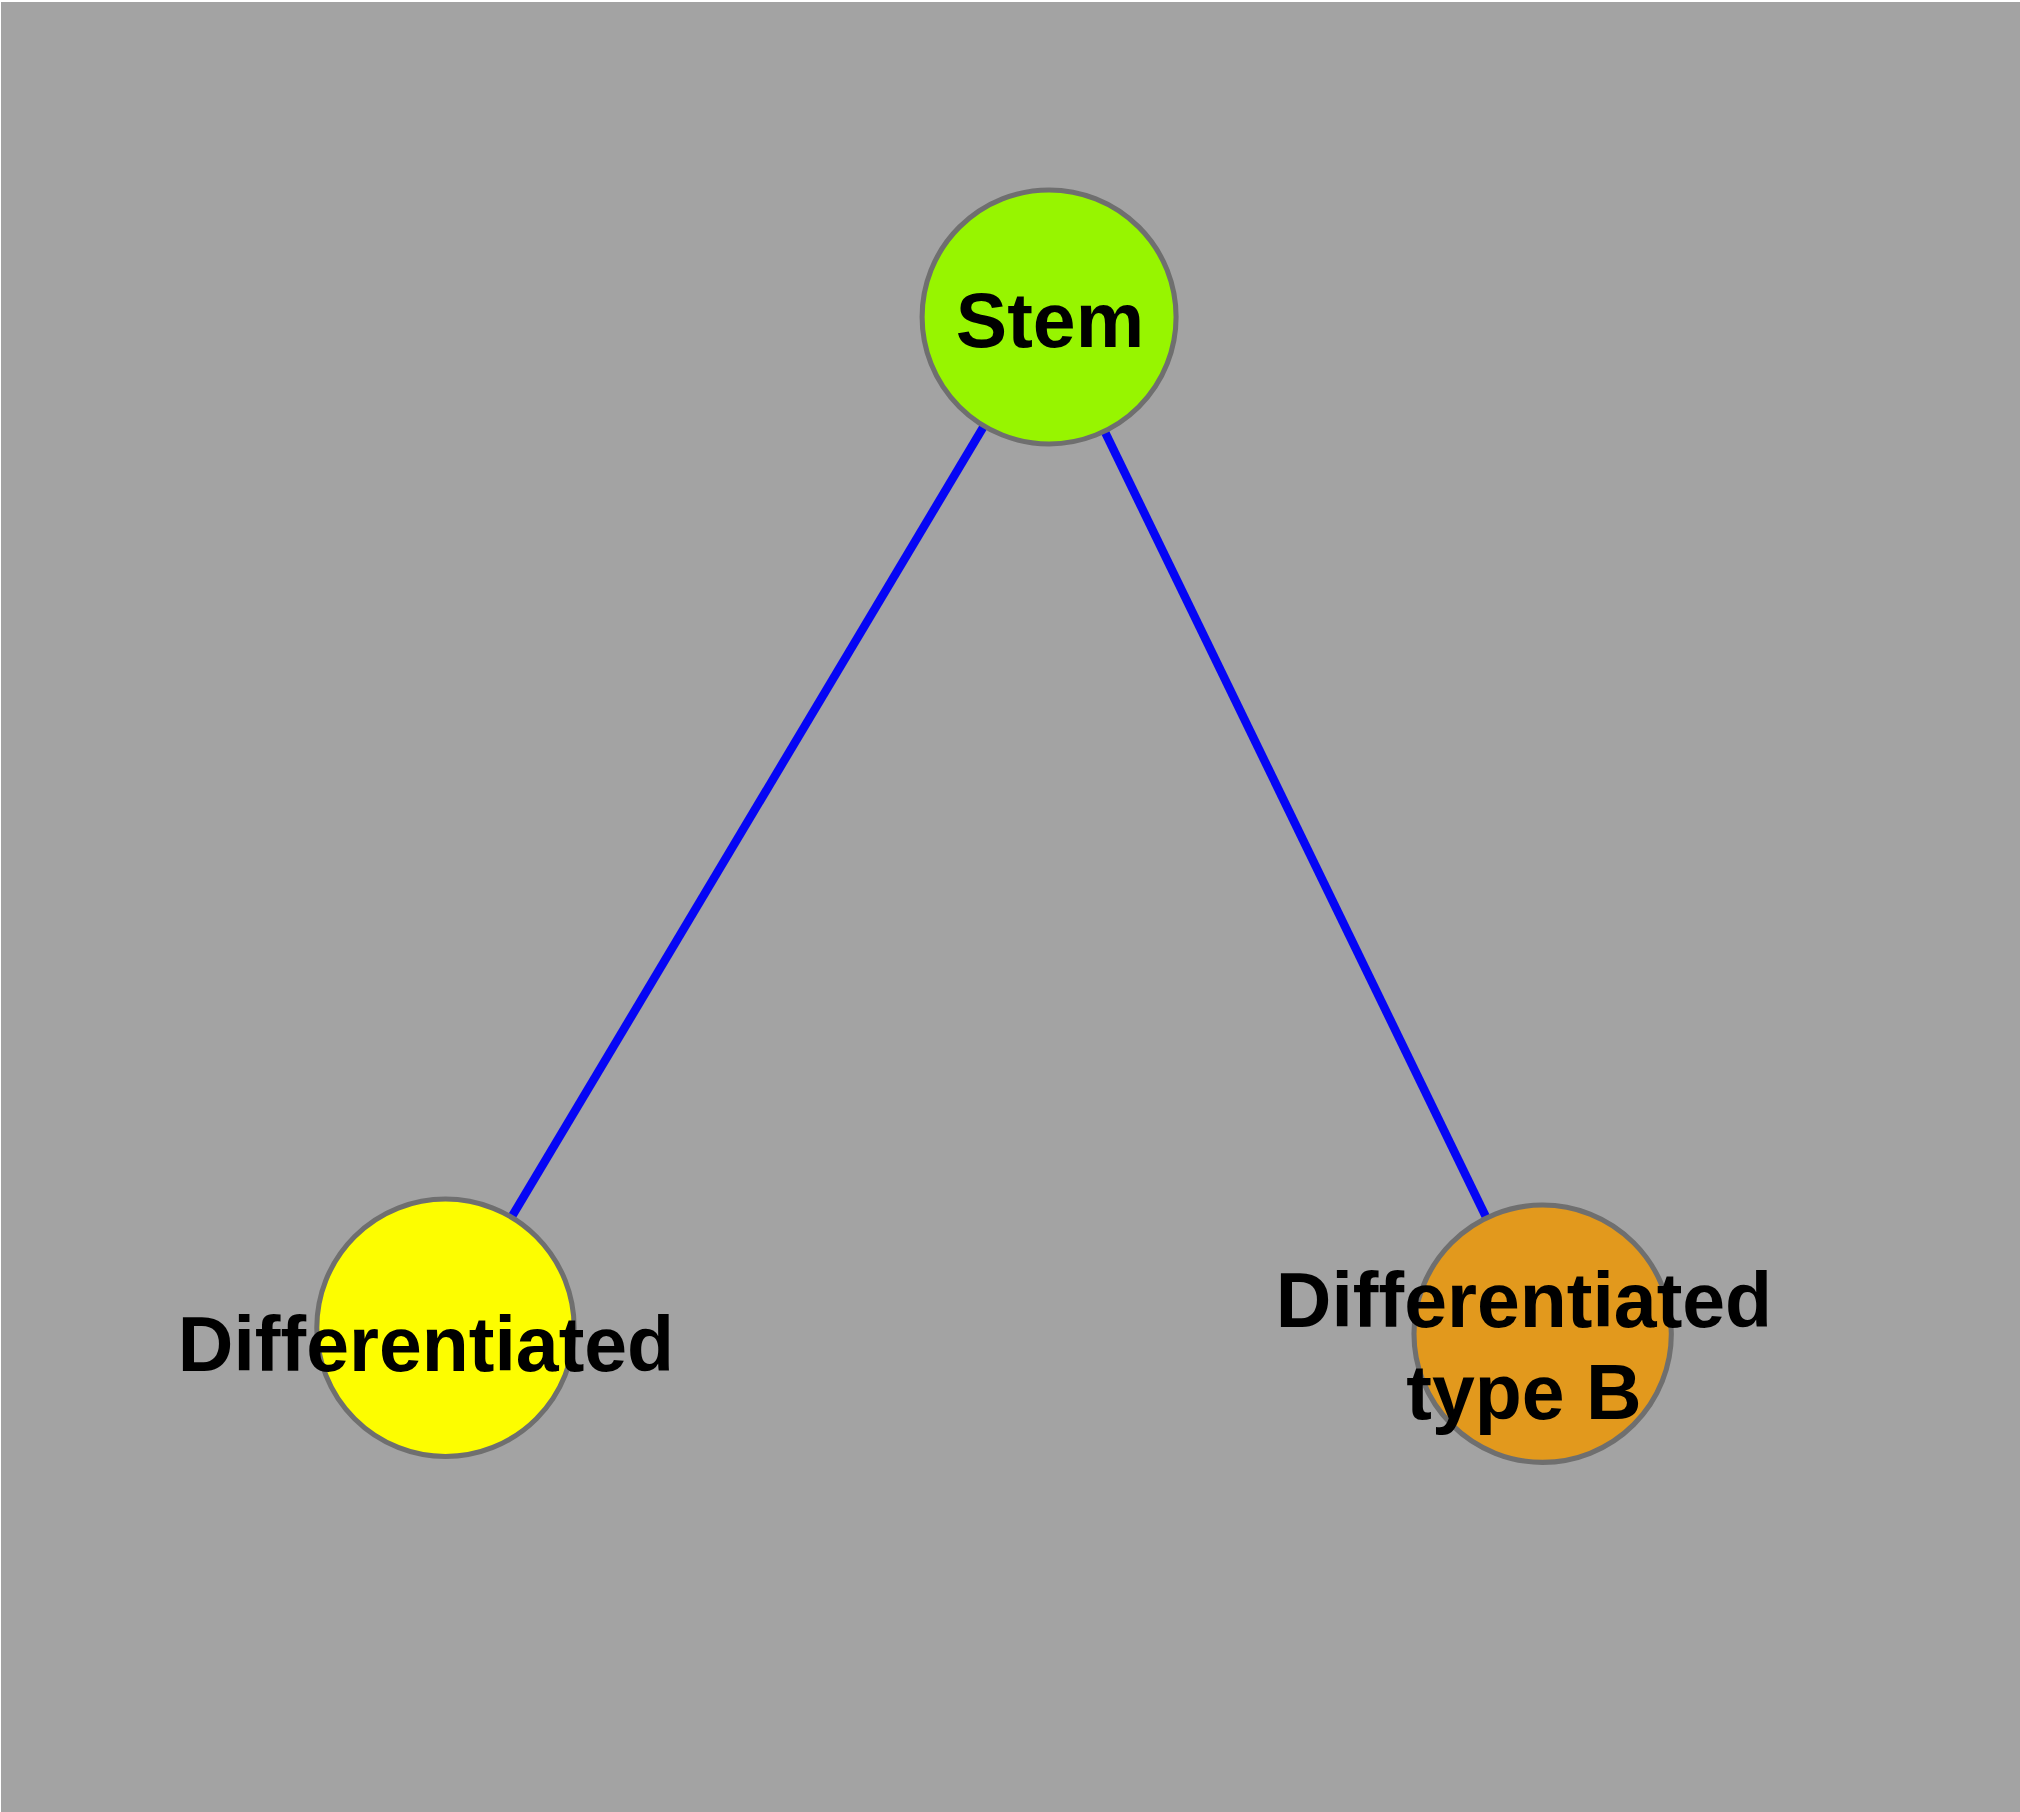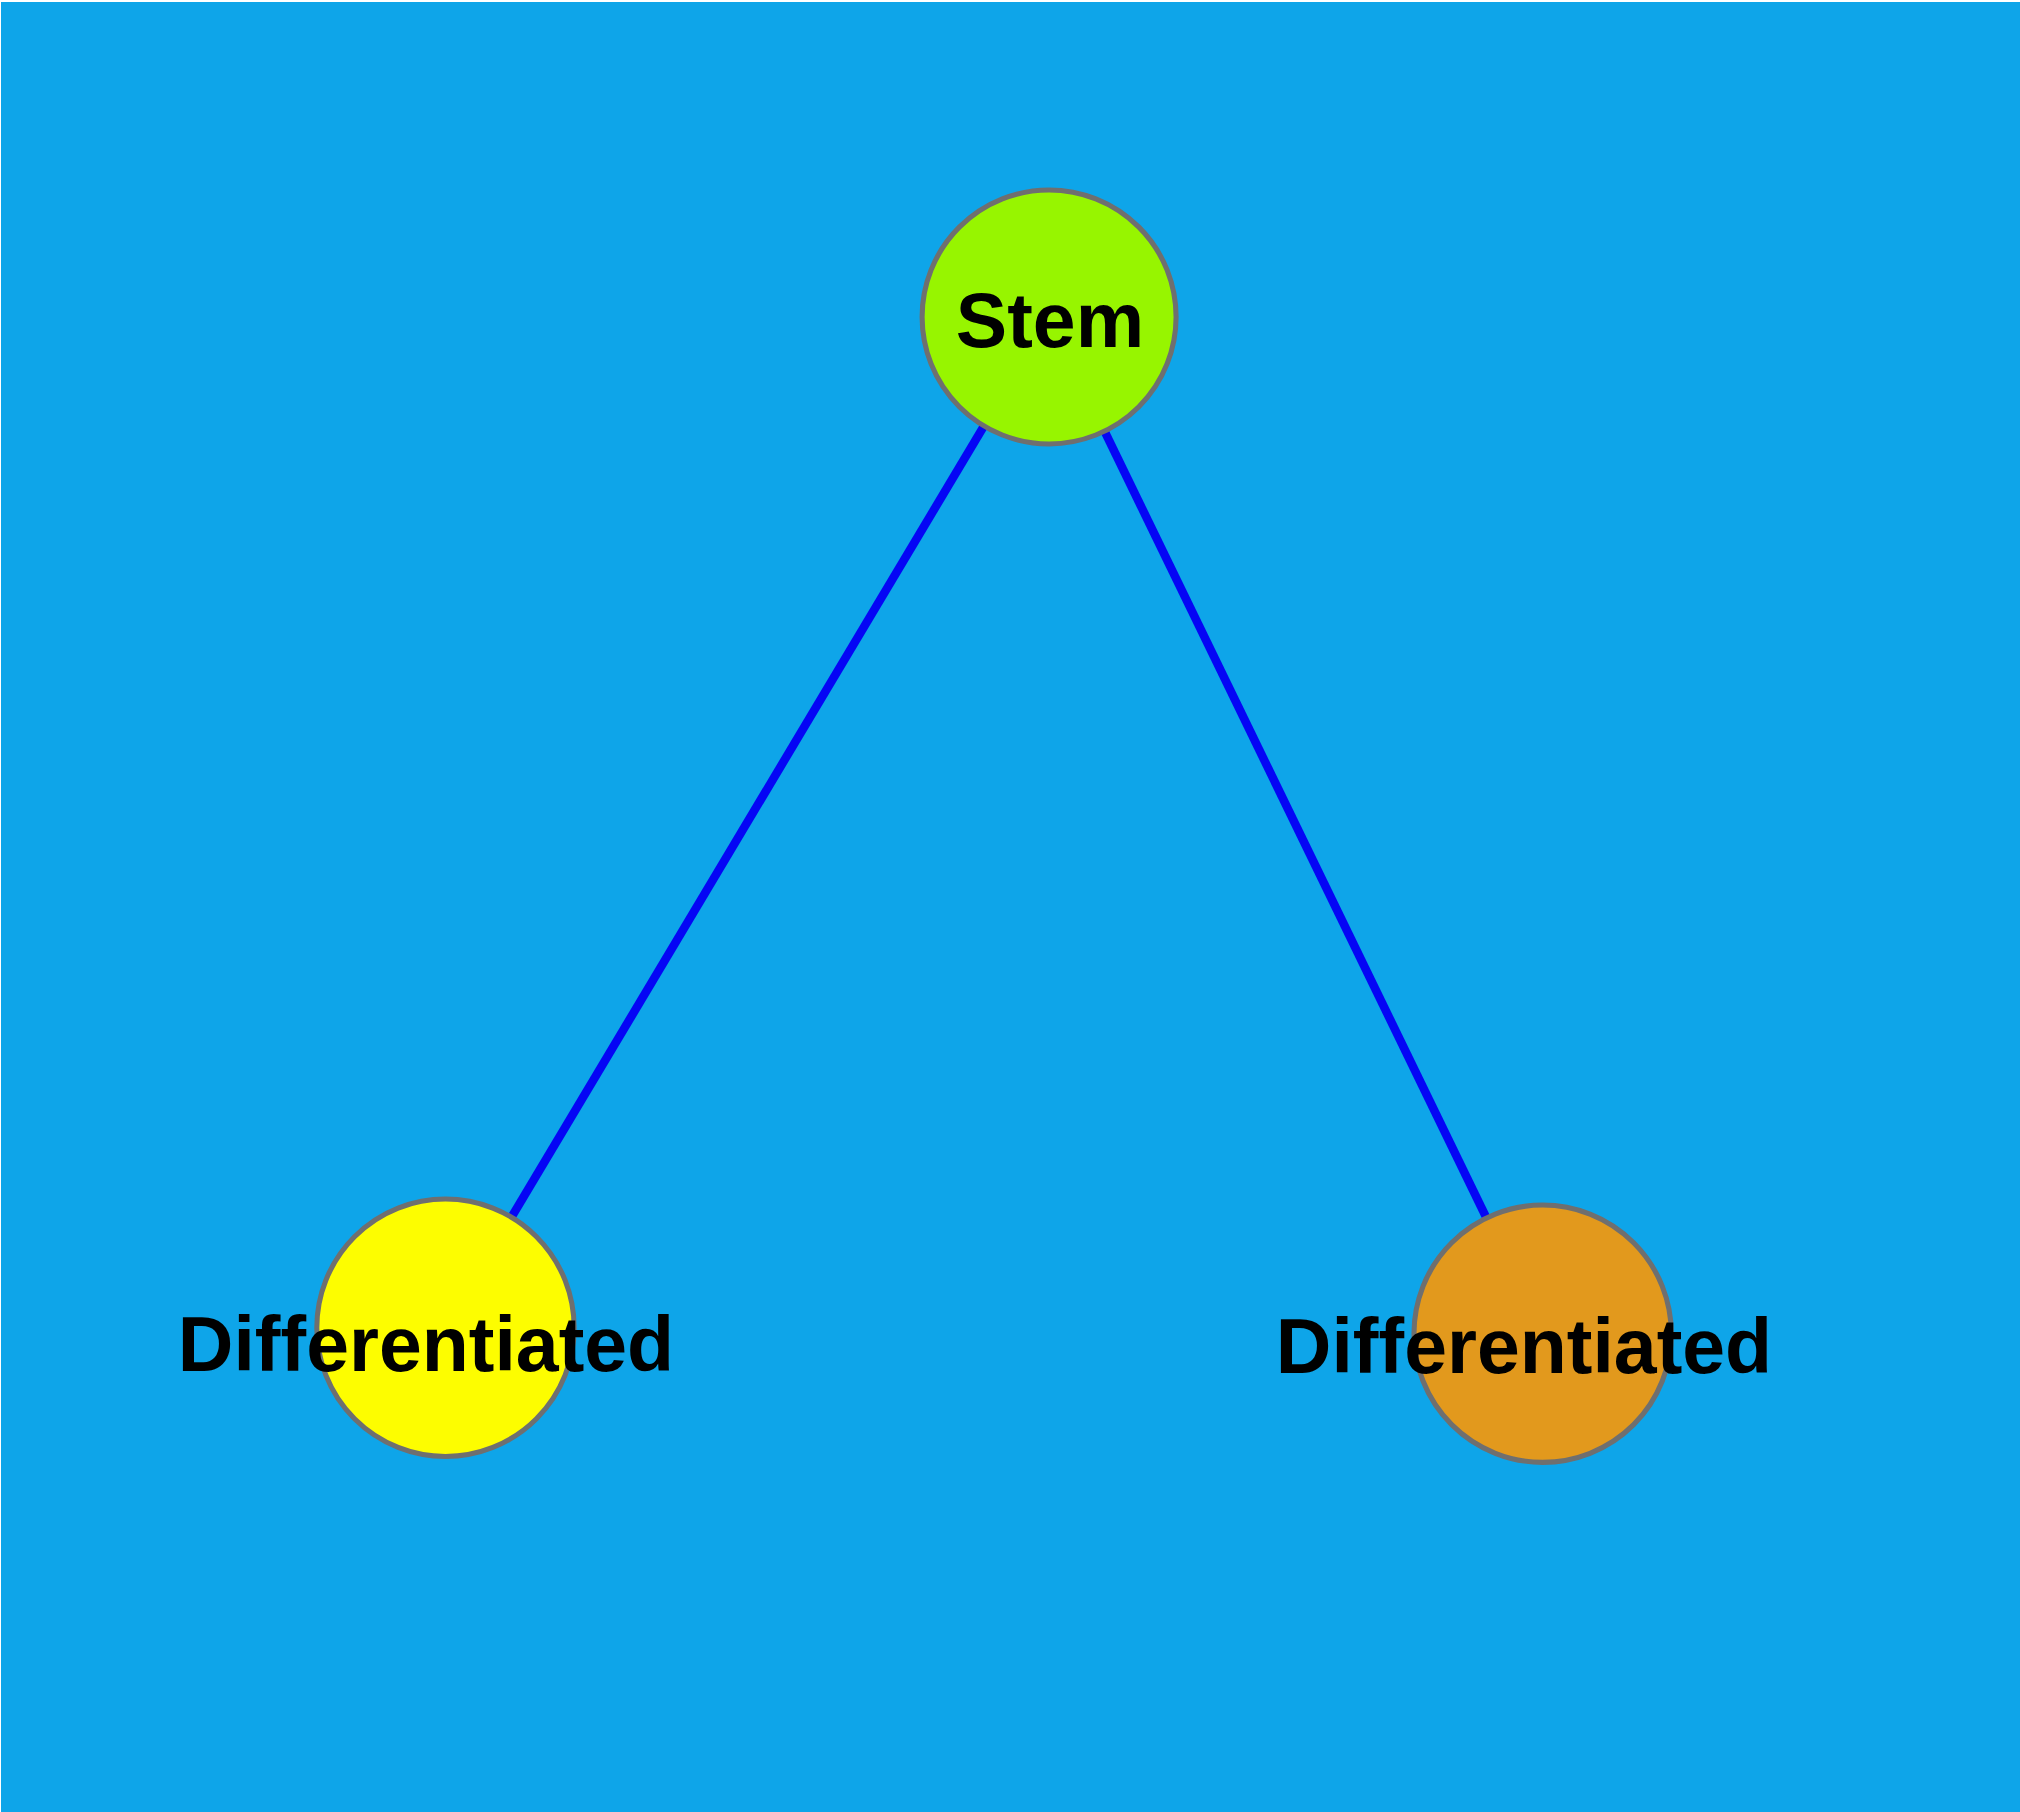--- a/index.html
+++ b/index.html
@@ -39,21 +39,21 @@
     line-height: 92px;
     color: #000000;
     text-align: center;
     white-space: nowrap;
     pointer-events: none;
   }
 </style>
 </head>
 <body>
 
-<div class="stage" style="background-color: #0ea5e9;">
+<div class="stage" style="background-color: #a3a3a3;">
 
   <svg class="graph-svg" viewBox="0 0 2384 2138" xmlns="http://www.w3.org/2000/svg">
 
     <g>
       <line class="edge" x1="1237" y1="372" x2="524" y2="1566" stroke="#0505F5"></line>
       <line class="edge" x1="1237" y1="372" x2="1820" y2="1573" stroke="#0505F5"></line>
     </g>
 
     <g>
       <circle class="node-circle" cx="1237" cy="372" r="150" fill="#97F500" stroke="#6F6F6F"></circle>
@@ -65,16 +65,17 @@
   <div class="node-label" style="left:1049px; top:318px;">
     <div>Stem</div>
   </div>
 
   <div class="node-label" style="left:425px; top:1342px;">
     <div>Differentiated</div>
   </div>
 
   <div class="node-label" style="left:1523px; top:1344px;">
     <div>Differentiated</div>
+    <div>type B</div>
   </div>
 
 </div>
 
 
 </body></html>

